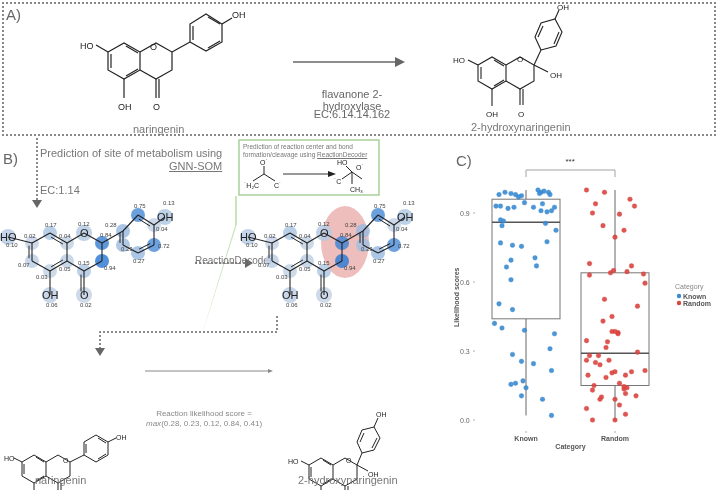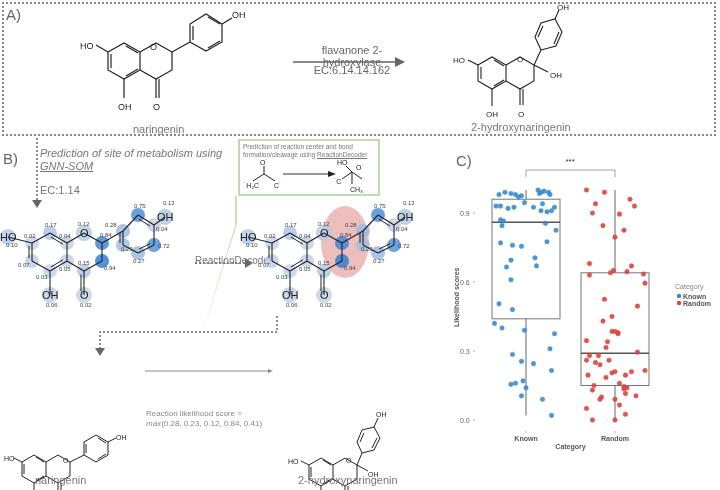--- a/index.html
+++ b/index.html
@@ -1,23 +1,23 @@
 <!DOCTYPE html>
 <html><head>
 <meta charset="utf-8">
 <style>
   html, body { margin:0; padding:0; background:#ffffff; }
   body { width:720px; height:490px; position:relative; overflow:hidden; font-family:"Liberation Sans", sans-serif; color:#555; }
   .abs { position:absolute; }
   .panelA { left:2px; top:2px; width:714px; height:134px; border:2px dotted #888; box-sizing:border-box; }
   .lbl-panel { font-size:15px; color:#666; }
   .cap { font-size:11px; color:#777;padding-left:8px; }
-  .arrowtxt { font-size:11px; color:#666; }
+  .arrowtxt { font-size:11px; color:#666;margin-top:44px; }
   svg text { font-family:"Liberation Sans", sans-serif; }
-  .u { text-decoration:underline; }
+  .u { text-decoration:underline;text-align:right; }
 </style>
 </head>
 <body>
 
 <div class="abs panelA"></div>
 <div class="abs lbl-panel" style="left:6px;top:6px;">A)</div>
 
 <svg class="abs" style="left:0;top:0;" width="720" height="140">
 
   <g stroke="#222" stroke-width="1.2" fill="none">
@@ -115,21 +115,21 @@
   <line x1="195" y1="127" x2="245" y2="127" stroke="#666" stroke-width="1.5" stroke-dasharray="2,2"></line>
   <polygon points="245,122 253,127 245,132" fill="#666"></polygon>
 
   <polyline points="277,180 277,196 100,196 100,214" fill="none" stroke="#666" stroke-width="1.5" stroke-dasharray="2,2"></polyline>
   <polygon points="95,212 105,212 100,220" fill="#666"></polygon>
 
   <line x1="145" y1="235" x2="270" y2="235" stroke="#888" stroke-width="1"></line>
   <polygon points="268,233 273,235 268,237" fill="#888"></polygon>
 </svg>
 
-<div class="abs" style="left:40px;top:147px;font-size:11px;color:#777;line-height:13px;font-style:italic;">
+<div class="abs" style="left:40px;top:147px;font-size:11px;color:#777;line-height:13px;">
   <div>Prediction of site of metabolism using</div>
   <div class="u">GNN-SOM</div>
 </div>
 <div class="abs" style="left:40px;top:184px;font-size:11px;color:#777;text-align:right;">EC:1.14</div>
 
 <div class="abs" style="left:243px;top:143px;font-size:6.5px;color:#777;line-height:8px;">
   <div>Prediction of reaction center and bond</div>
   <div><span>formation/cleavage using </span><span class="u">ReactionDecoder</span></div>
 </div>
 <div class="abs" style="left:195px;top:255px;font-size:10px;color:#777;">ReactionDecoder</div>
@@ -334,21 +334,21 @@
   </g>
   <g font-size="7" fill="#222">
     <text x="288" y="84">HO</text>
     <text x="346" y="83">O</text>
     <text x="368" y="97">OH</text>
     <text x="376" y="37">OH</text>
     <text x="316" y="130">OH</text>
     <text x="345" y="130">O</text>
   </g>
 </svg>
-<div class="abs" style="left:146px;top:409px;font-size:8px;color:#888;line-height:10px;">
+<div class="abs" style="left:146px;top:409px;font-size:8px;color:#888;line-height:10px;text-align:center;">
   <div>Reaction likelihood score =</div>
   <div><i>max</i><span>(0.28, 0.23, 0.12, 0.84, 0.41)</span></div>
 </div>
 <div class="abs cap" style="left:27px;top:474px;">naringenin</div>
 <div class="abs cap" style="left:290px;top:474px;">2-hydroxynaringenin</div>
 
 <div class="abs lbl-panel" style="left:456px;top:152px;">C)</div>
 <svg class="abs" id="chart" style="left:440px;top:150px;" width="280" height="320">
     <text x="20" y="273" font-size="7" fill="#666">0.0</text>
     <line x1="33" y1="270" x2="35" y2="270" stroke="#999" stroke-width="0.8"></line>

